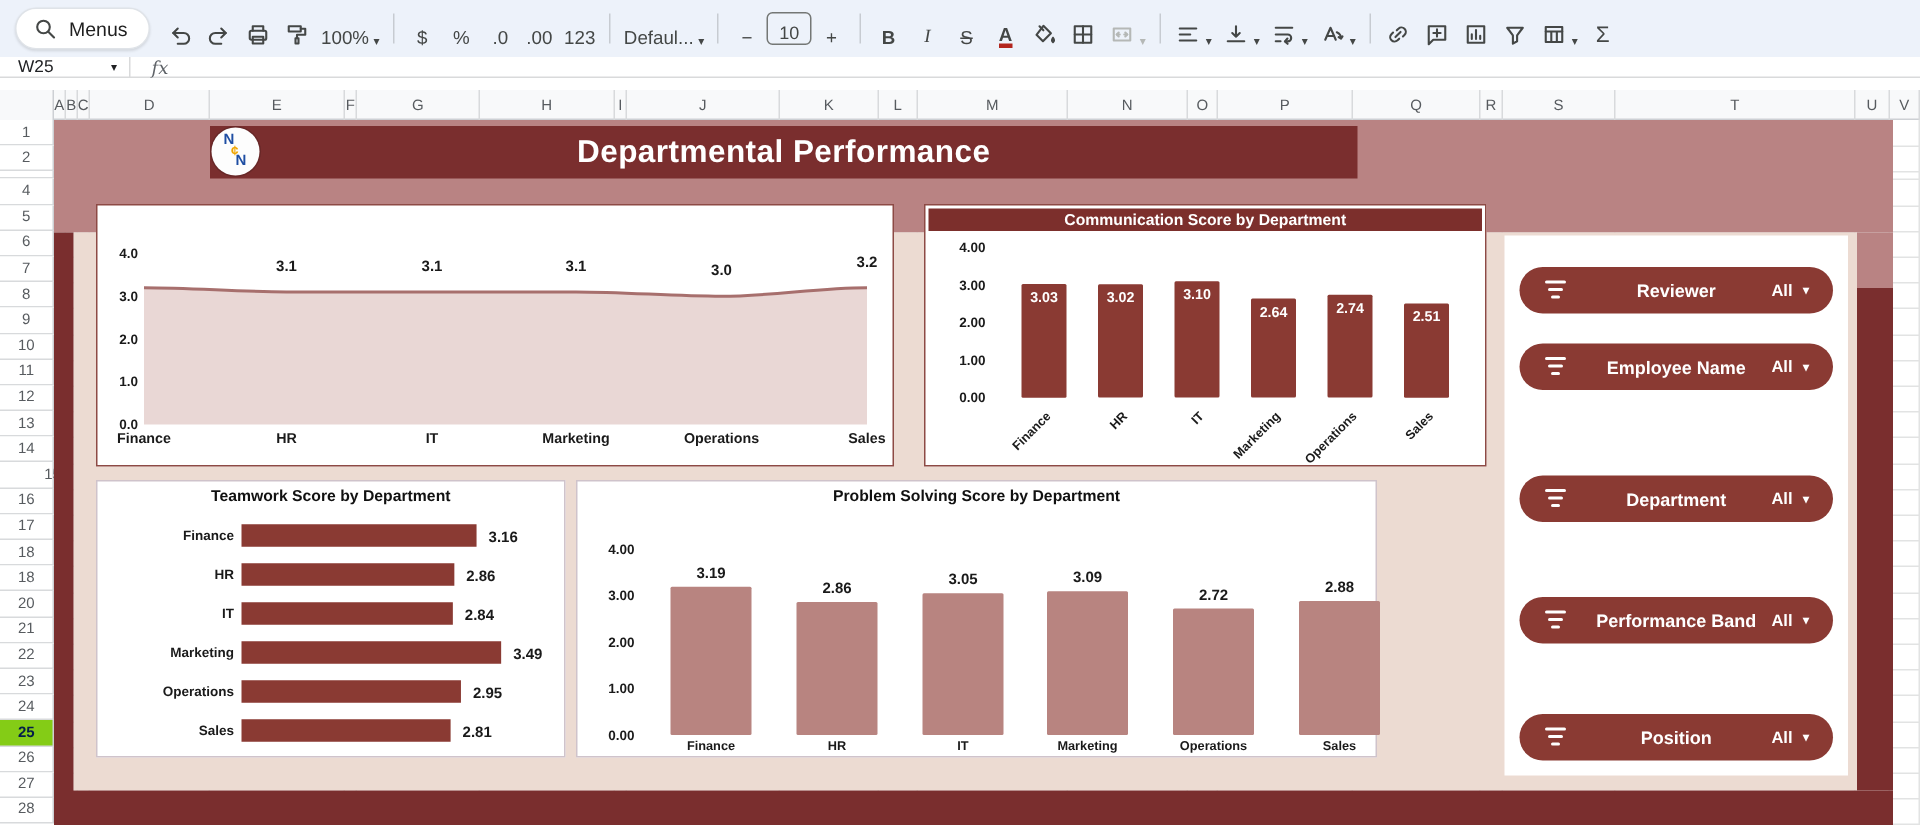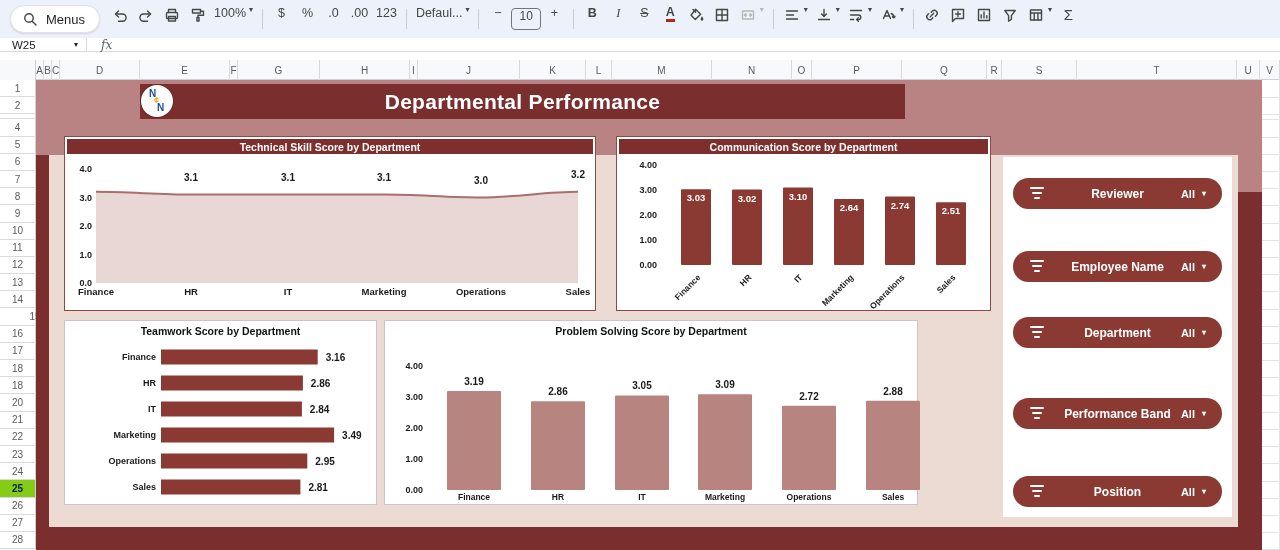--- a/index.html
+++ b/index.html
@@ -4,21 +4,21 @@
 <style>
   :root{
     --maroon:#7a2e2e; --hdrbar:#7c2f2c; --bar:#8a3a33; --rosebar:#b88480;
     --rose:#b98383; --beige:#ecdbd2; --areafill:#e9d7d5; --areastroke:#a76f6d;
     --tbbg:#edf2fa; --icon:#444746; --grid:#e2e3e3; --hdr:#f8f9fa; --hdrtx:#575b5f;
   }
   *{box-sizing:border-box;margin:0;padding:0}
   body{width:1280px;height:550px;overflow:hidden;font-family:"Liberation Sans",sans-serif;background:#fff;position:relative}
   
   .toolbar{position:absolute;left:0;top:0;width:1280px;height:38px;background:var(--tbbg);display:flex;align-items:center;padding:0 10px;gap:1px}
-  .tb-btn{height:26px;min-width:25px;padding:0 3px;border-radius:4px;display:flex;align-items:flex-start;justify-content:center;color:var(--icon);font-size:12.5px;cursor:default}
+  .tb-btn{height:26px;min-width:25px;padding:0 3px;border-radius:4px;display:flex;align-items:flex-end;justify-content:center;color:var(--icon);font-size:12.5px;cursor:default}
   .tb-btn svg{width:18px;height:18px;fill:none;stroke:var(--icon);stroke-width:1.4;stroke-linecap:round;stroke-linejoin:round}
   .tb-btn.disabled{color:#b5b8b6}
   .tb-btn.disabled svg{stroke:#b5b8b6}
   .tb-btn.disabled svg *{stroke:#b5b8b6}
   .caret{font-size:8px;margin-left:3px;line-height:1}
   .pill{background:#fff;border:1px solid #dfe3e8;box-shadow:0 1px 2px rgba(0,0,0,.12);border-radius:20px;height:28px;padding:0 14px 0 10px;display:flex;align-items:center;gap:7px;font-size:13px;color:#1f1f1f;margin-right:6px}
   .tb-sep{width:1px;height:20px;background:#c7cbd1;margin:0 5px}
   .sizebox{border:1px solid #747775;border-radius:4px;height:22px;min-width:26px;padding:0 7px;font-size:12px}
   .b-bold{font-weight:700}.b-italic{font-style:italic;font-family:"Liberation Serif",serif}
   .b-strike{text-decoration:line-through}
@@ -375,21 +375,20 @@
   <div class="titlebar">
     <span class="ttl">Departmental Performance</span>
   </div>
   <div class="logo">
     <span class="l-top">N</span>
     <span class="l-mid">¢</span>
     <span class="l-bot">N</span>
   </div>
 
   <div class="card redline" id="card-tech" style="left:28px;top:56px;width:532px;height:175px">
-    <div class="chart-header">Technical Skill Score by Department</div>
   <svg width="532" height="175">
         <path d="M31,54.8C62.66666666666667,54.8 94.33333333333333,57.6 126,57.6C158.33333333333334,57.6 190.66666666666666,57.6 223,57.6C255,57.6 287,57.6 319,57.6C351.3333333333333,57.6 383.6666666666667,60.5 416,60.5C448.3333333333333,60.5 480.6666666666667,54.8 513,54.8L513,146L31,146Z" fill="#e9d7d5"></path>
         <path d="M31,54.8C62.66666666666667,54.8 94.33333333333333,57.6 126,57.6C158.33333333333334,57.6 190.66666666666666,57.6 223,57.6C255,57.6 287,57.6 319,57.6C351.3333333333333,57.6 383.6666666666667,60.5 416,60.5C448.3333333333333,60.5 480.6666666666667,54.8 513,54.8" fill="none" stroke="#a76f6d" stroke-width="2"></path>
         <text x="27" y="35" font-size="9" font-weight="700" fill="#1a1a1a" text-anchor="end">4.0</text>
         <text x="27" y="63.5" font-size="9" font-weight="700" fill="#1a1a1a" text-anchor="end">3.0</text>
         <text x="27" y="92" font-size="9" font-weight="700" fill="#1a1a1a" text-anchor="end">2.0</text>
         <text x="27" y="120.5" font-size="9" font-weight="700" fill="#1a1a1a" text-anchor="end">1.0</text>
         <text x="27" y="149" font-size="9" font-weight="700" fill="#1a1a1a" text-anchor="end">0.0</text>
         <text x="31" y="158" font-size="9.5" font-weight="700" fill="#1a1a1a" text-anchor="middle">Finance</text>
         <text x="126" y="158" font-size="9.5" font-weight="700" fill="#1a1a1a" text-anchor="middle">HR</text>
@@ -489,21 +488,21 @@
           <i style="width: 14px; top: 0px;"></i>
           <i style="width: 10px; top: 5px;"></i>
           <i style="width: 6px; top: 10px;"></i>
         </div>
         <div class="s-label">Reviewer</div>
         <div class="s-value">
           <span>All</span>
           <span class="caret">▾</span>
         </div>
       </div>
-      <div class="slicer" style="top: 94px;">
+      <div class="slicer" style="top: 72px;">
         <div class="s-icon">
           <i style="width: 14px; top: 0px;"></i>
           <i style="width: 10px; top: 5px;"></i>
           <i style="width: 6px; top: 10px;"></i>
         </div>
         <div class="s-label">Employee Name</div>
         <div class="s-value">
           <span>All</span>
           <span class="caret">▾</span>
         </div>

